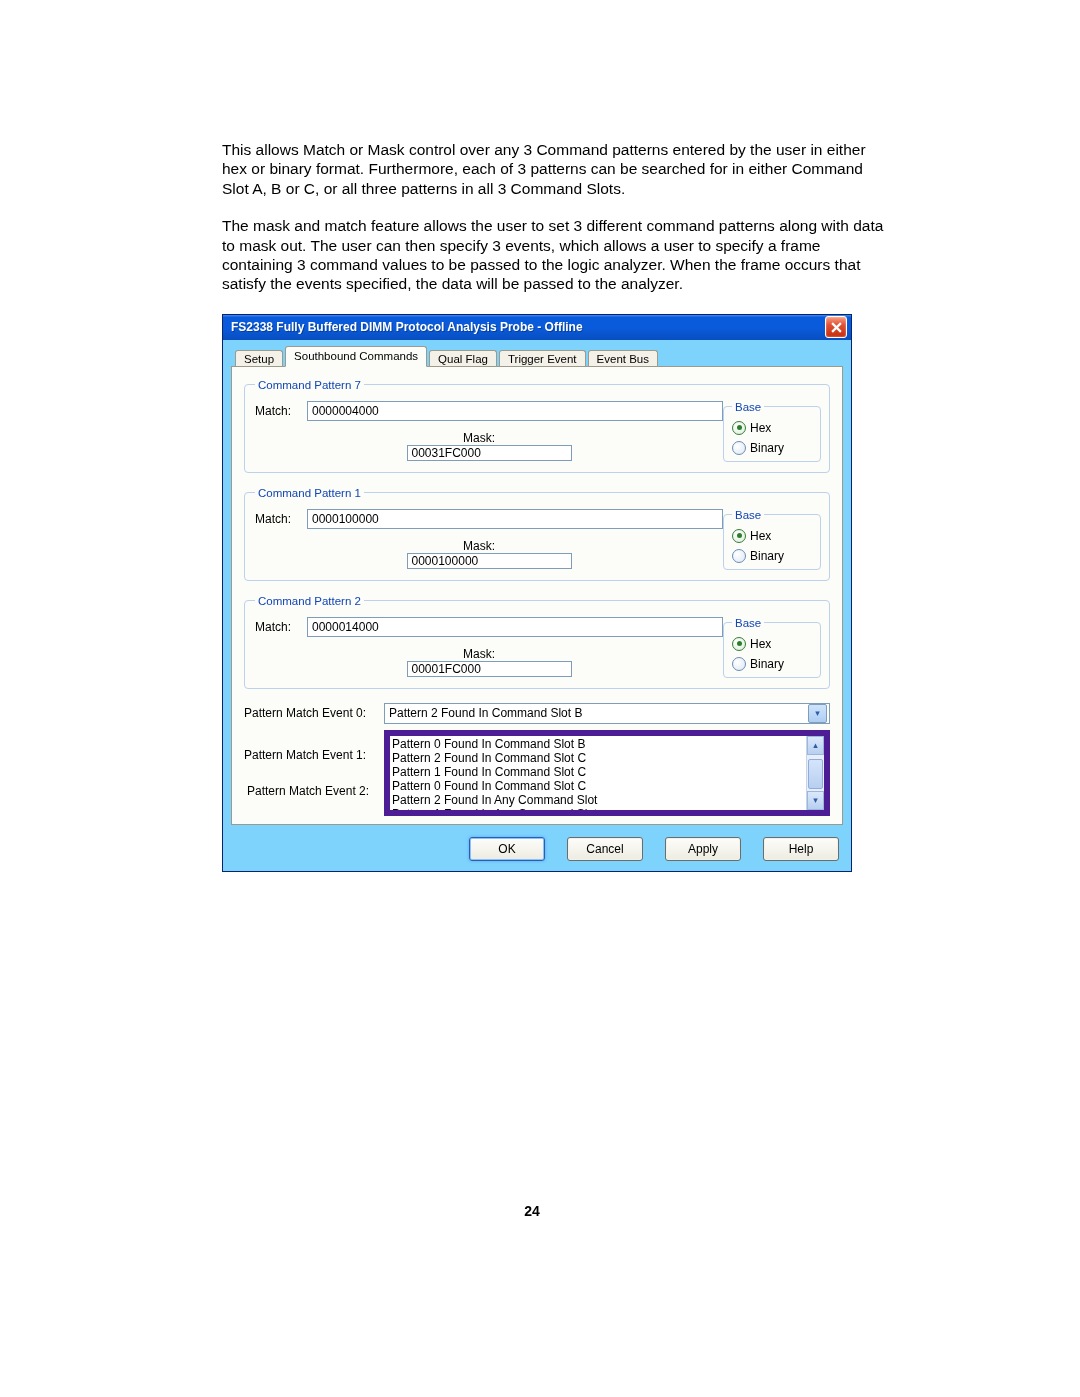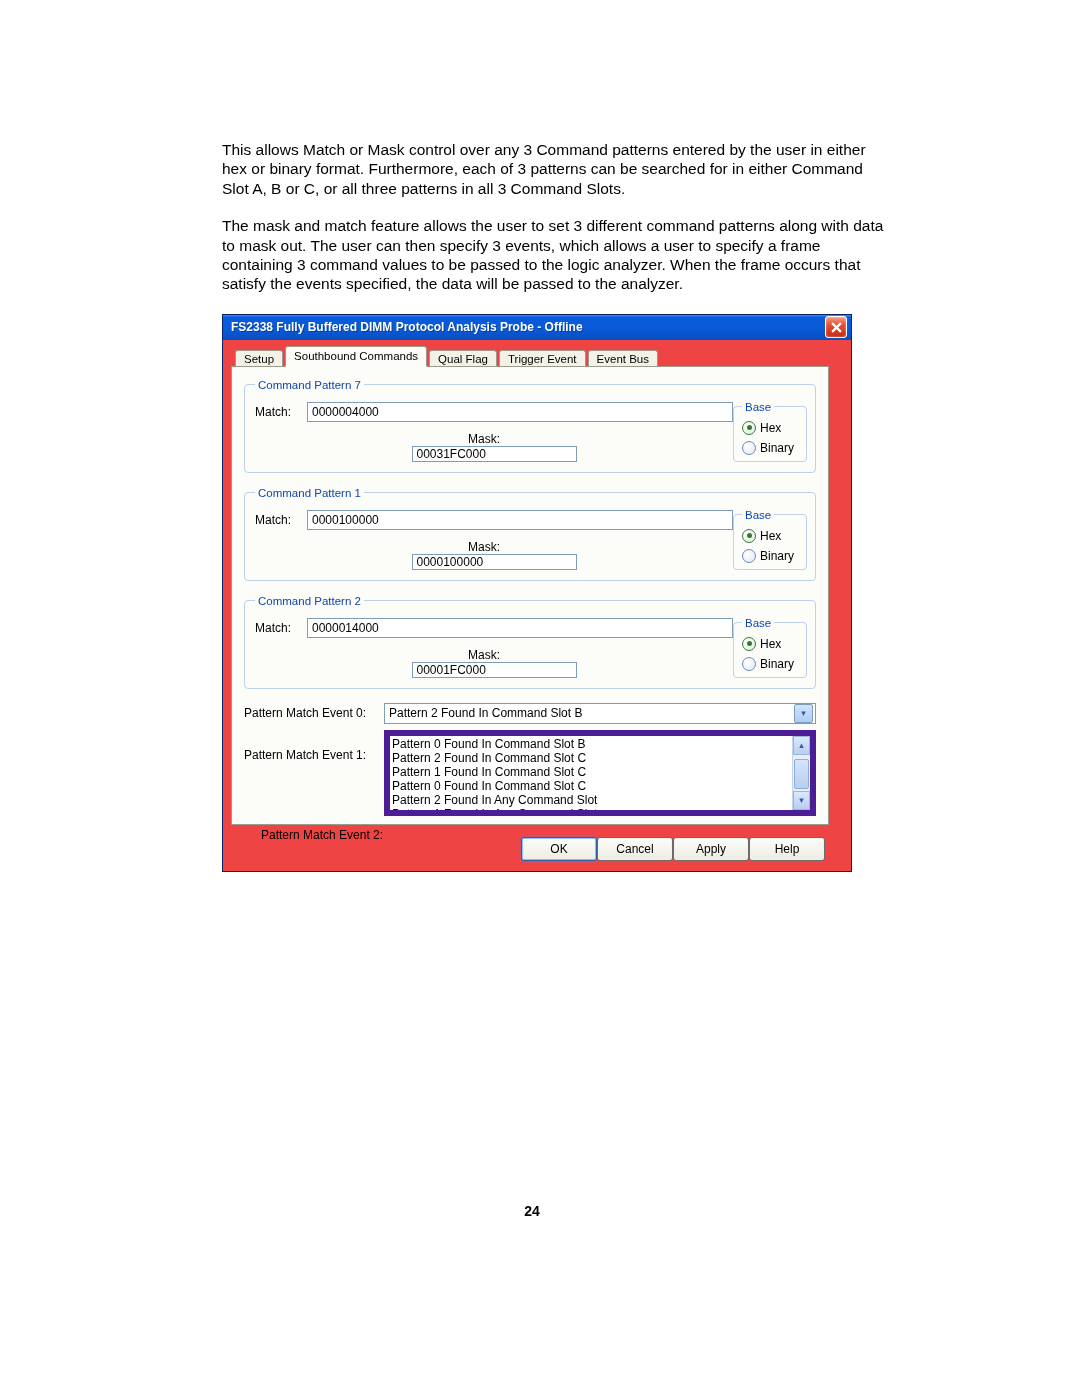--- a/index.html
+++ b/index.html
@@ -67,22 +67,22 @@
     width: 20px; height: 20px;
     background: linear-gradient(to bottom, #f89e82, #e15036 40%, #c62c0b);
     border: 1px solid #fff;
     border-radius: 3px;
     display:flex; align-items:center; justify-content:center;
     color:#fff; font-weight:bold; font-size:13px;
     box-shadow: inset 0 0 2px rgba(255,255,255,.6);
   }
   .close-btn svg { width:11px; height:11px; }
   .client {
-    background: #ef4444;
-    padding: 6px 22px 10px 8px;
+    background: #7dd3fc;
+    padding: 6px 8px 10px 8px;
   }
   .tabs {
     display:flex;
     align-items: flex-end;
     margin-bottom: -1px;
     padding-left: 4px;
     position: relative;
   }
   .tab {
     border: 1px solid #9c9a8c;
@@ -123,37 +123,37 @@
     padding: 6px 8px 6px 8px;
     margin:0;
   }
   legend {
     color: #1046b5;
     font-size: 11.5px;
     padding: 0 3px;
   }
   .pattern-row {
     display:flex;
-    align-items: flex-end;
+    align-items: center;
   }
   .mm-col { flex: 1; }
   .mm-line { display:flex; align-items:center; margin-bottom:10px; }
   .mm-line:last-child { margin-bottom:0;flex-direction:column; }
   .mm-line label { width: 52px; font-size:12px; }
   .text-input {
     flex:1;
     height: 20px;
     border: 1px solid #7f9db9;
     background:#fff;
     padding: 0 4px;
     font-family: Tahoma, Arial, sans-serif;
     font-size: 12px;
     box-sizing: border-box;
   }
-  .base-col { width: 74px; }
+  .base-col { width: 98px; }
   .radio-line { display:flex; align-items:center; gap:4px; margin: 2px 0 6px 0; font-size:12px;}
   .radio-line:last-child{margin-bottom:0;}
   .radio {
     width:12px; height:12px; border-radius:50%;
     border:1px solid #3a7a3a;
     display:inline-flex; align-items:center; justify-content:center;
     background: radial-gradient(circle at 35% 35%, #fff, #d7eed7);
   }
   .radio.unchecked {
     border-color:#6b8bb5;
@@ -206,21 +206,21 @@
     color:#2b5ea7; font-size:9px;
   }
   .vscroll .sb-track { flex:1; background:#e8eefc; position:relative;}
   .vscroll .sb-thumb {
     position:absolute; left:1px; right:1px; bottom:2px; height:28px;
     background: linear-gradient(#d5e4fb,#b8cff0);
     border:1px solid #8faddb; border-radius:2px;
   }
 
   .dialog-buttons {
-    display:flex; justify-content:flex-end; gap:0; margin-top:12px;
+    display:flex; justify-content:flex-end; gap:22px; margin-top:12px;
     padding-right:4px;
   }
   .dlg-btn {
     min-width: 74px; height:22px;
     border:1px solid #6c6c6c; border-radius:3px;
     background: linear-gradient(#fdfdfb,#eeece0);
     font-size:12px;
     display:flex;align-items:center;justify-content:center;
     box-shadow: 0 0 0 1px #f4f2e8 inset;
   }
@@ -355,21 +355,21 @@
             <span class="ev-label">Pattern Match Event 0:</span>
             <span class="combo">
               <span>Pattern 2 Found In Command Slot B</span>
               <span class="combo-arrow">▾</span>
             </span>
           </div>
 
           <div class="ev-stack">
             <div style="width:140px; position:relative;">
               <div style="position:absolute; top:18px; left:0; font-size:12px;">Pattern Match Event 1:</div>
-              <div style="position:absolute; top:54px; left:17px; font-size:12px;margin-top:44px;">Pattern Match Event 2:</div>
+              <div style="position:absolute; top:54px; left:3px; font-size:12px;">Pattern Match Event 2:</div>
             </div>
             <div class="listbox-wrap">
               <div class="listbox">
                 <div class="listbox-items" id="listbox-items">
                     <div>Pattern 0 Found In Command Slot B</div>
                     <div>Pattern 2 Found In Command Slot C</div>
                     <div>Pattern 1 Found In Command Slot C</div>
                     <div>Pattern 0 Found In Command Slot C</div>
                     <div>Pattern 2 Found In Any Command Slot</div>
                     <div>Pattern 1 Found In Any Command Slot</div>

